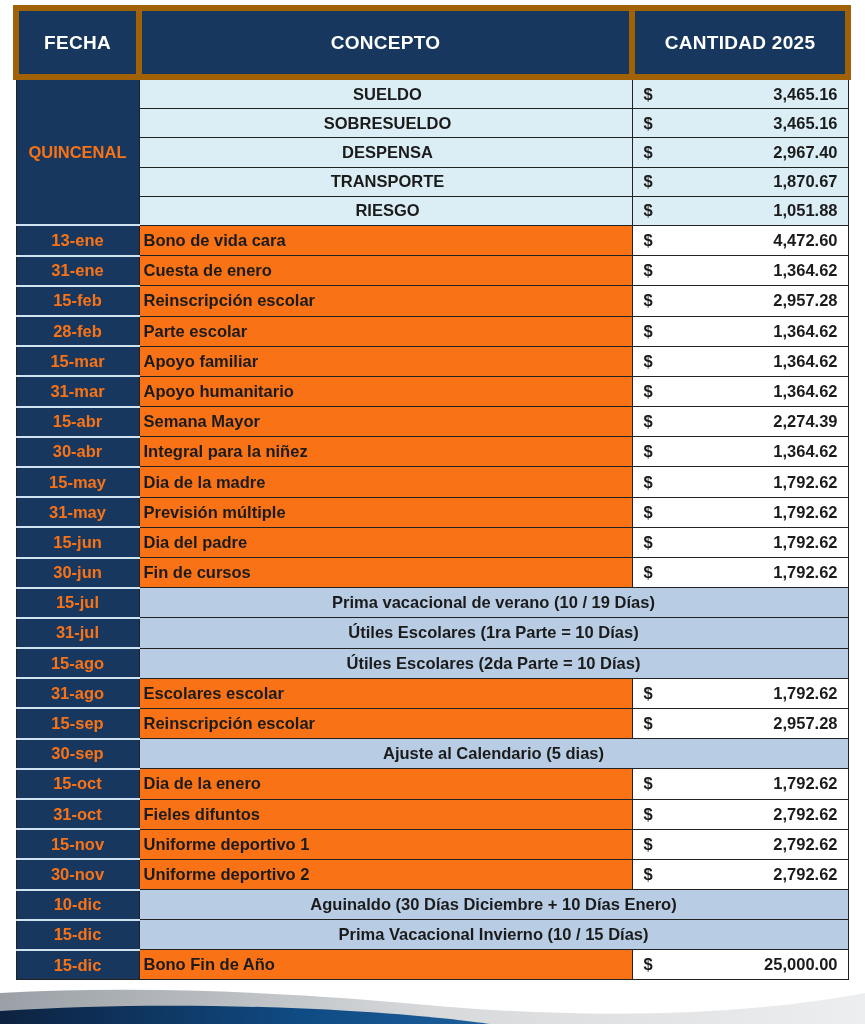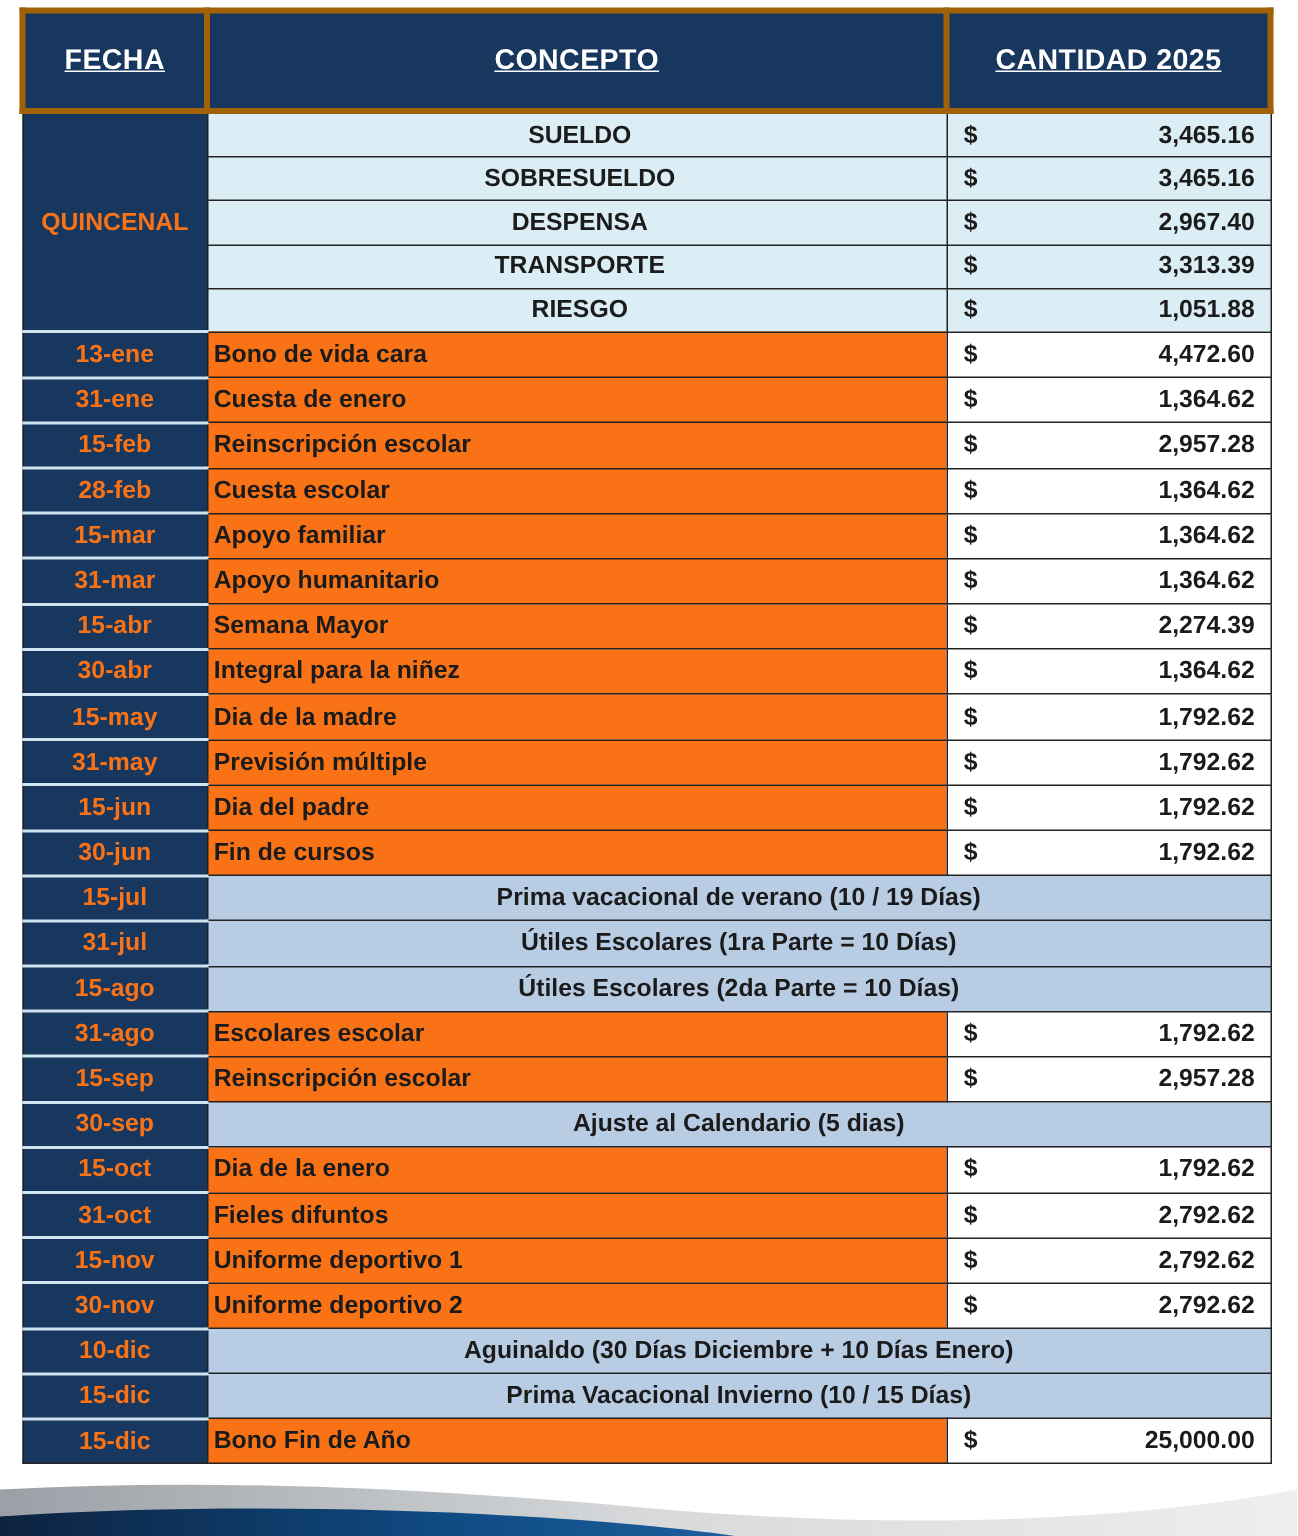--- a/index.html
+++ b/index.html
@@ -10,21 +10,21 @@
   table.cal {
     position:absolute; left:13px; top:5px; width:832px;
     border-collapse:collapse; table-layout:fixed;
     border:1.5px solid #222;
   }
   table.cal col.c1 { width:123px; }
   table.cal col.c2 { width:493px; }
   table.cal col.c3 { width:216px; }
   th {
     background:#17375e; color:#ffffff; font-weight:bold; font-size:19px;
-    height:61px; text-align:center; border:4px solid #a16207; letter-spacing:0.3px;text-decoration:underline;
+    height:61px; text-align:center; border:6px solid #a16207; letter-spacing:0.3px;
   }
   td { height:28.2px; padding:0; font-size:16.5px; font-weight:bold; color:#1b1b1b; }
   td.date {
     background:#17375e; color:#f97316; text-align:center;
     border-top:2px solid #cfe3f0; border-right:1.5px solid #222;
   }
   td.date.first { border-top:2px solid #cfe3f0; }
   td.concept { background:#f97316; border:1.5px solid #222; padding-left:4px; text-align:left; }
   td.concept.q { background:#dbeef5; text-align:center;margin-left:29px; }
   td.amount { background:#ffffff; border:1.5px solid #222; }
@@ -76,21 +76,21 @@
             <span>$</span>
             <span>2,967.40</span>
           </div>
         </td>
       </tr>
       <tr>
         <td class="concept q">TRANSPORTE</td>
         <td class="amount q">
           <div class="amt">
             <span>$</span>
-            <span>3,313.39</span>
+            <span>1,870.67</span>
           </div>
         </td>
       </tr>
       <tr>
         <td class="concept q">RIESGO</td>
         <td class="amount q">
           <div class="amt">
             <span>$</span>
             <span>1,051.88</span>
           </div>
@@ -121,21 +121,21 @@
         <td class="concept">Reinscripción escolar</td>
         <td class="amount">
           <div class="amt">
             <span>$</span>
             <span>2,957.28</span>
           </div>
         </td>
       </tr>
       <tr>
         <td class="date">28-feb</td>
-        <td class="concept">Cuesta escolar</td>
+        <td class="concept">Parte escolar</td>
         <td class="amount">
           <div class="amt">
             <span>$</span>
             <span>1,364.62</span>
           </div>
         </td>
       </tr>
       <tr>
         <td class="date">15-mar</td>
         <td class="concept">Apoyo familiar</td>

